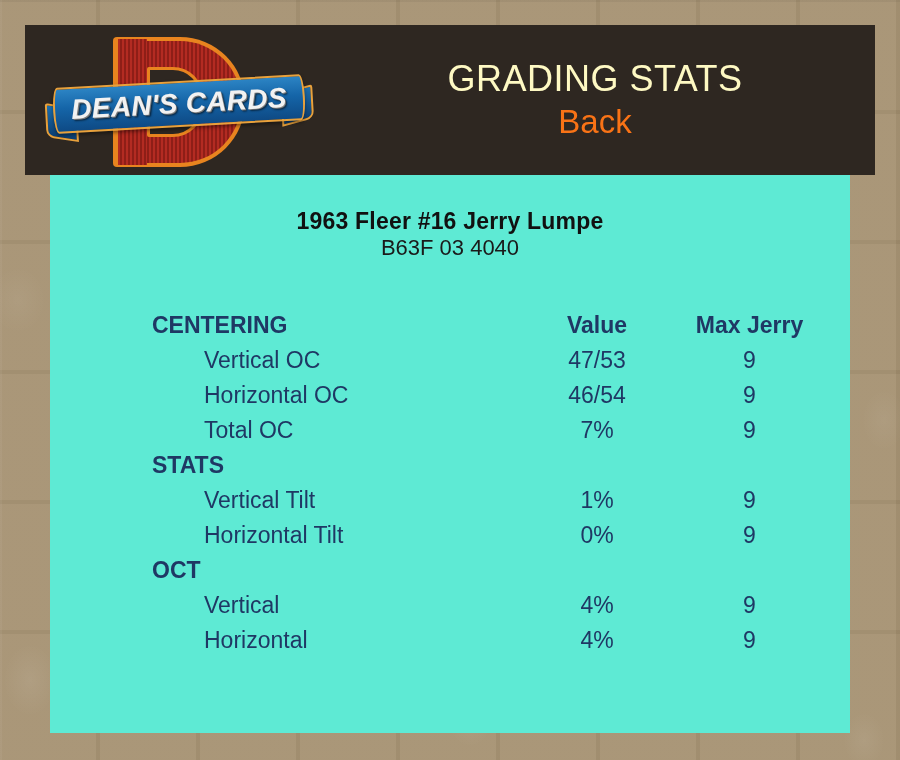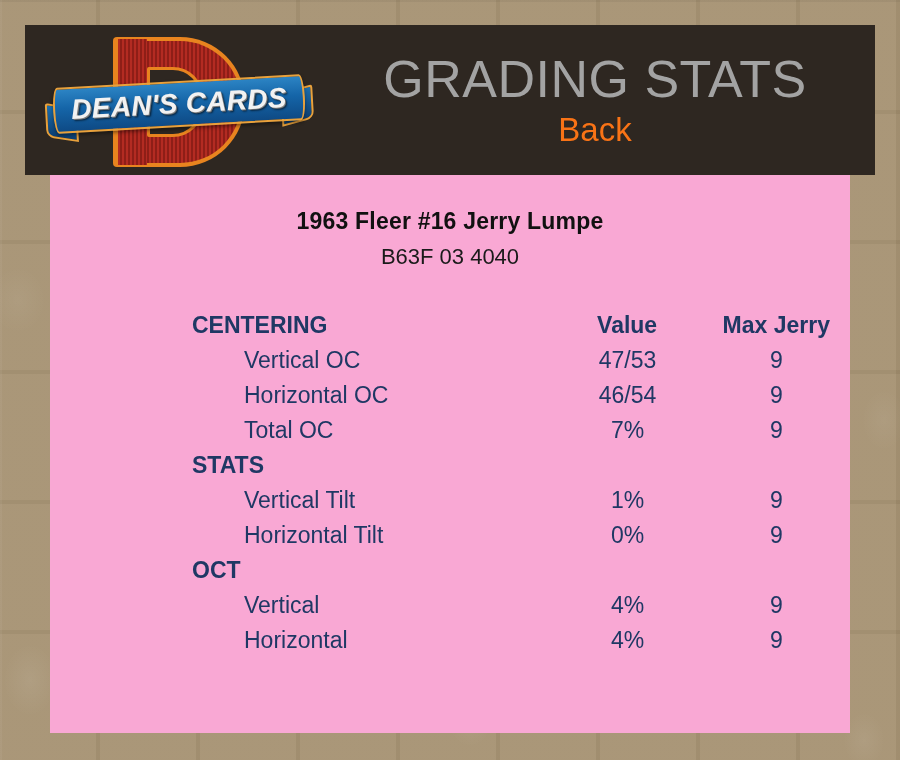--- a/index.html
+++ b/index.html
@@ -46,21 +46,21 @@
       radial-gradient(ellipse 32px 44px at 884px 420px, rgba(255,255,255,0.05), transparent 70%);
   }
 
   
   #content-panel {
     position: absolute;
     left: 50px;
     top: 100px;
     width: 800px;
     height: 633px;
-    background: #f9a8d4;
+    background: #5eead4;
   }
 
   
   #header-bar {
     position: absolute;
     left: 25px;
     top: 25px;
     width: 850px;
     height: 150px;
     background: #2E2721;
@@ -175,22 +175,22 @@
     left: 290px;
     top: 0;
     right: 0;
     height: 150px;
     display: flex;
     flex-direction: column;
     align-items: center;
     justify-content: center;
   }
   #header-title {
-    color: #a3a3a3;
-    font-size: 52px;
+    color: #fef9c3;
+    font-size: 36px;
     font-weight: normal;
     letter-spacing: 0.5px;
     line-height: 1.05;
   }
   #header-subtitle {
     color: #f97316;
     font-size: 33px;
     font-weight: normal;
     margin-top: 7px;
     line-height: 1.05;
@@ -205,37 +205,35 @@
     color: #111111;
   }
   #card-title {
     font-size: 23px;
     font-weight: bold;
     letter-spacing: 0.2px;
   }
   #card-serial {
     font-size: 22px;
     font-weight: normal;
-    margin-top: 9px;
     color: #1a1a1a;
   }
 
   
   #stats-table {
     position: absolute;
     left: 102px;
     top: 212px;
     width: 700px;
     color: #1F3864;
   }
   .table-row {
     display: flex;
     align-items: baseline;
     height: 35px;
-    margin-left: 40px;
   }
   .col-label {
     width: 370px;
     font-size: 23px;
   }
   .col-value {
     width: 150px;
     text-align: center;
     font-size: 23px;
   }

